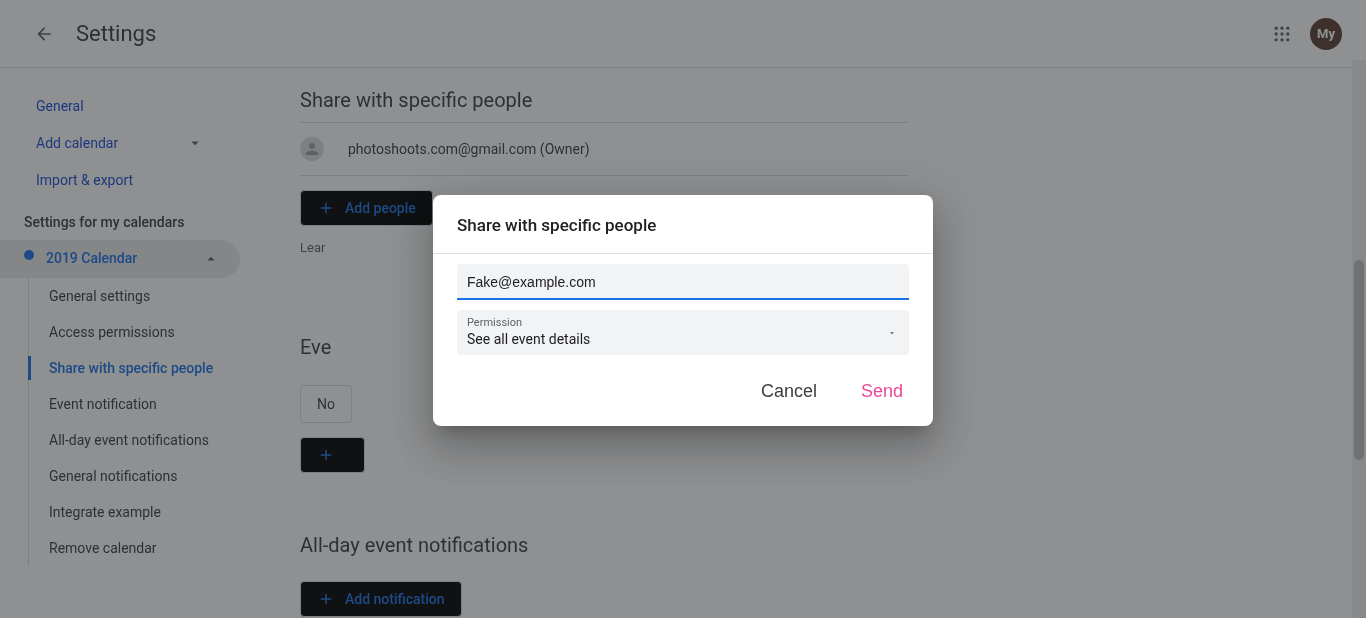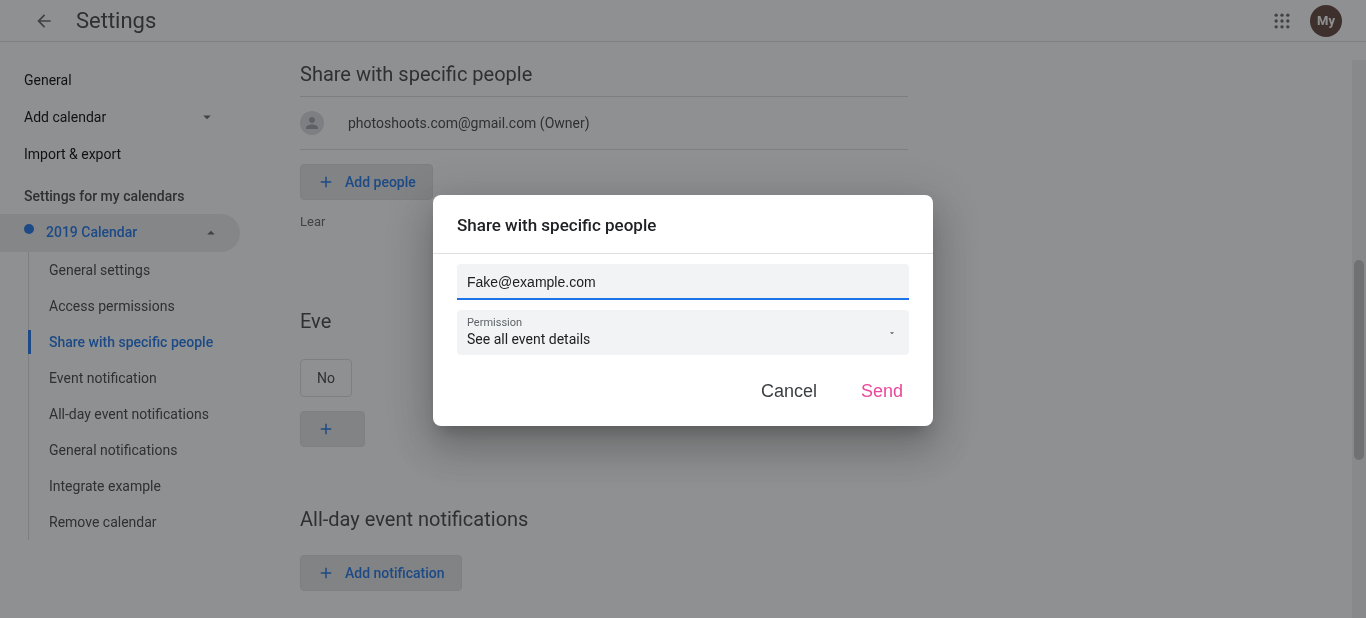--- a/index.html
+++ b/index.html
@@ -7,21 +7,21 @@
     font-family: 'Google Sans', Roboto, Arial, sans-serif;
     font-size: 14px;
     color: #3c4043;
     width: 1366px;
     height: 618px;
     overflow: hidden;
     position: relative;
     background: #fff;
   }
   .header {
-    height: 42px;
+    height: 68px;
     display: flex;
     align-items: center;
     padding: 8px 24px;
     border-bottom: 1px solid #dadce0;
   }
   .back-btn {
     width: 40px;
     height: 40px;
     display: flex;
     align-items: center;
@@ -56,23 +56,23 @@
   .body-wrap {
     display: flex;
     height: 558px;
   }
   .sidebar {
     width: 260px;
     padding: 20px 0;
     overflow-y: auto;
   }
   .side-item {
-    padding: 10px 24px;
-    font-size: 14px;
-    color: #000000;
+    padding: 10px 36px;
+    font-size: 14px;
+    color: #1d4ed8;
     cursor: pointer;
     display: flex;
     align-items: center;
     justify-content: space-between;
     border-radius: 0 20px 20px 0;
     margin-right: 20px;
     text-align: right;
   }
   .side-heading {
     padding: 16px 24px 10px;
@@ -154,21 +154,21 @@
     display: inline-flex;
     align-items: center;
     border: 1px solid #dadce0;
     border-radius: 4px;
     padding: 8px 16px;
     color: #1a73e8;
     font-weight: 500;
     font-size: 14px;
     cursor: pointer;
     margin-top: 14px;
-    background: #e5e5e5;
+    background: #000000;
   }
   .pill-btn svg { margin-right: 10px; }
   .learn-link {
     font-size: 13px;
     color: #5f6368;
     margin-top: 14px;
   }
   .notif-box {
     display: inline-flex;
     align-items: center;

